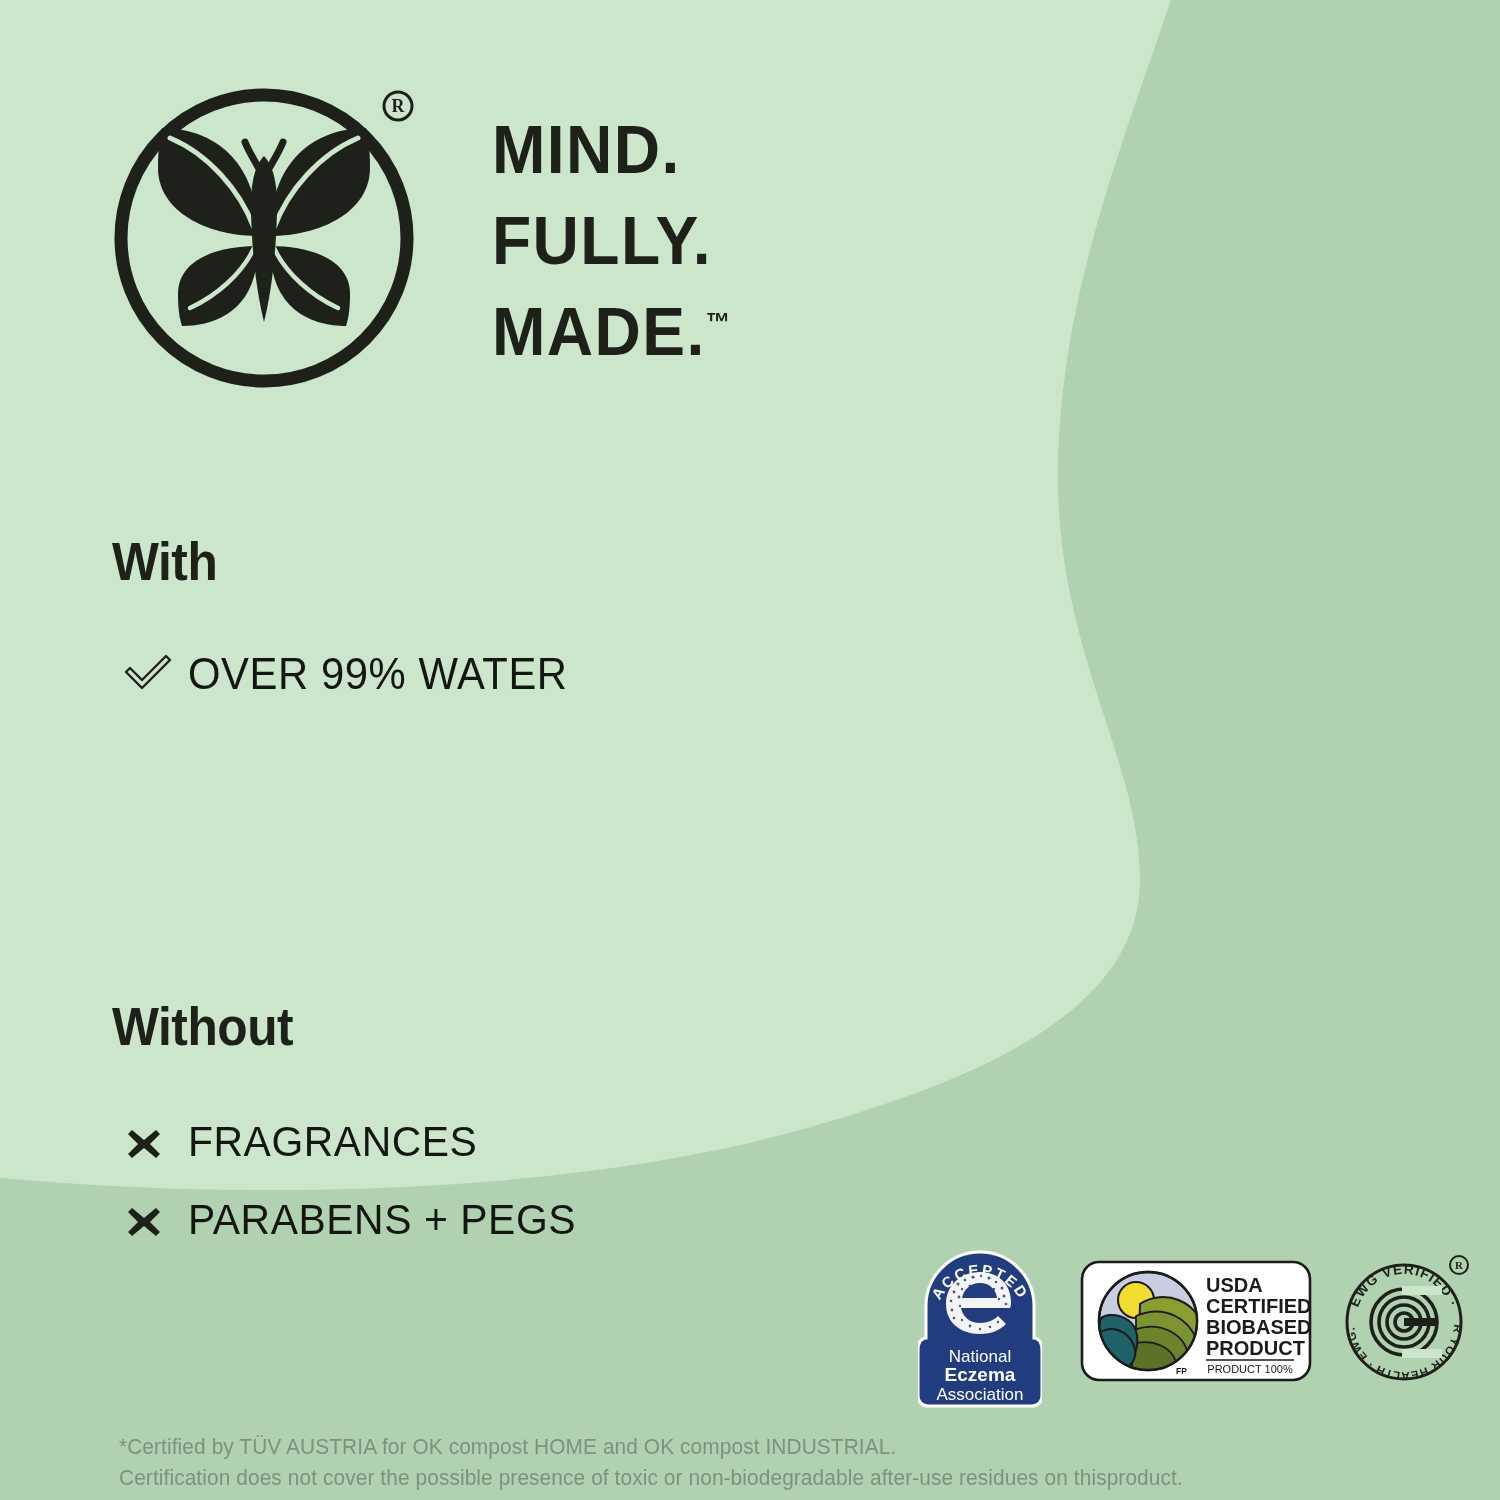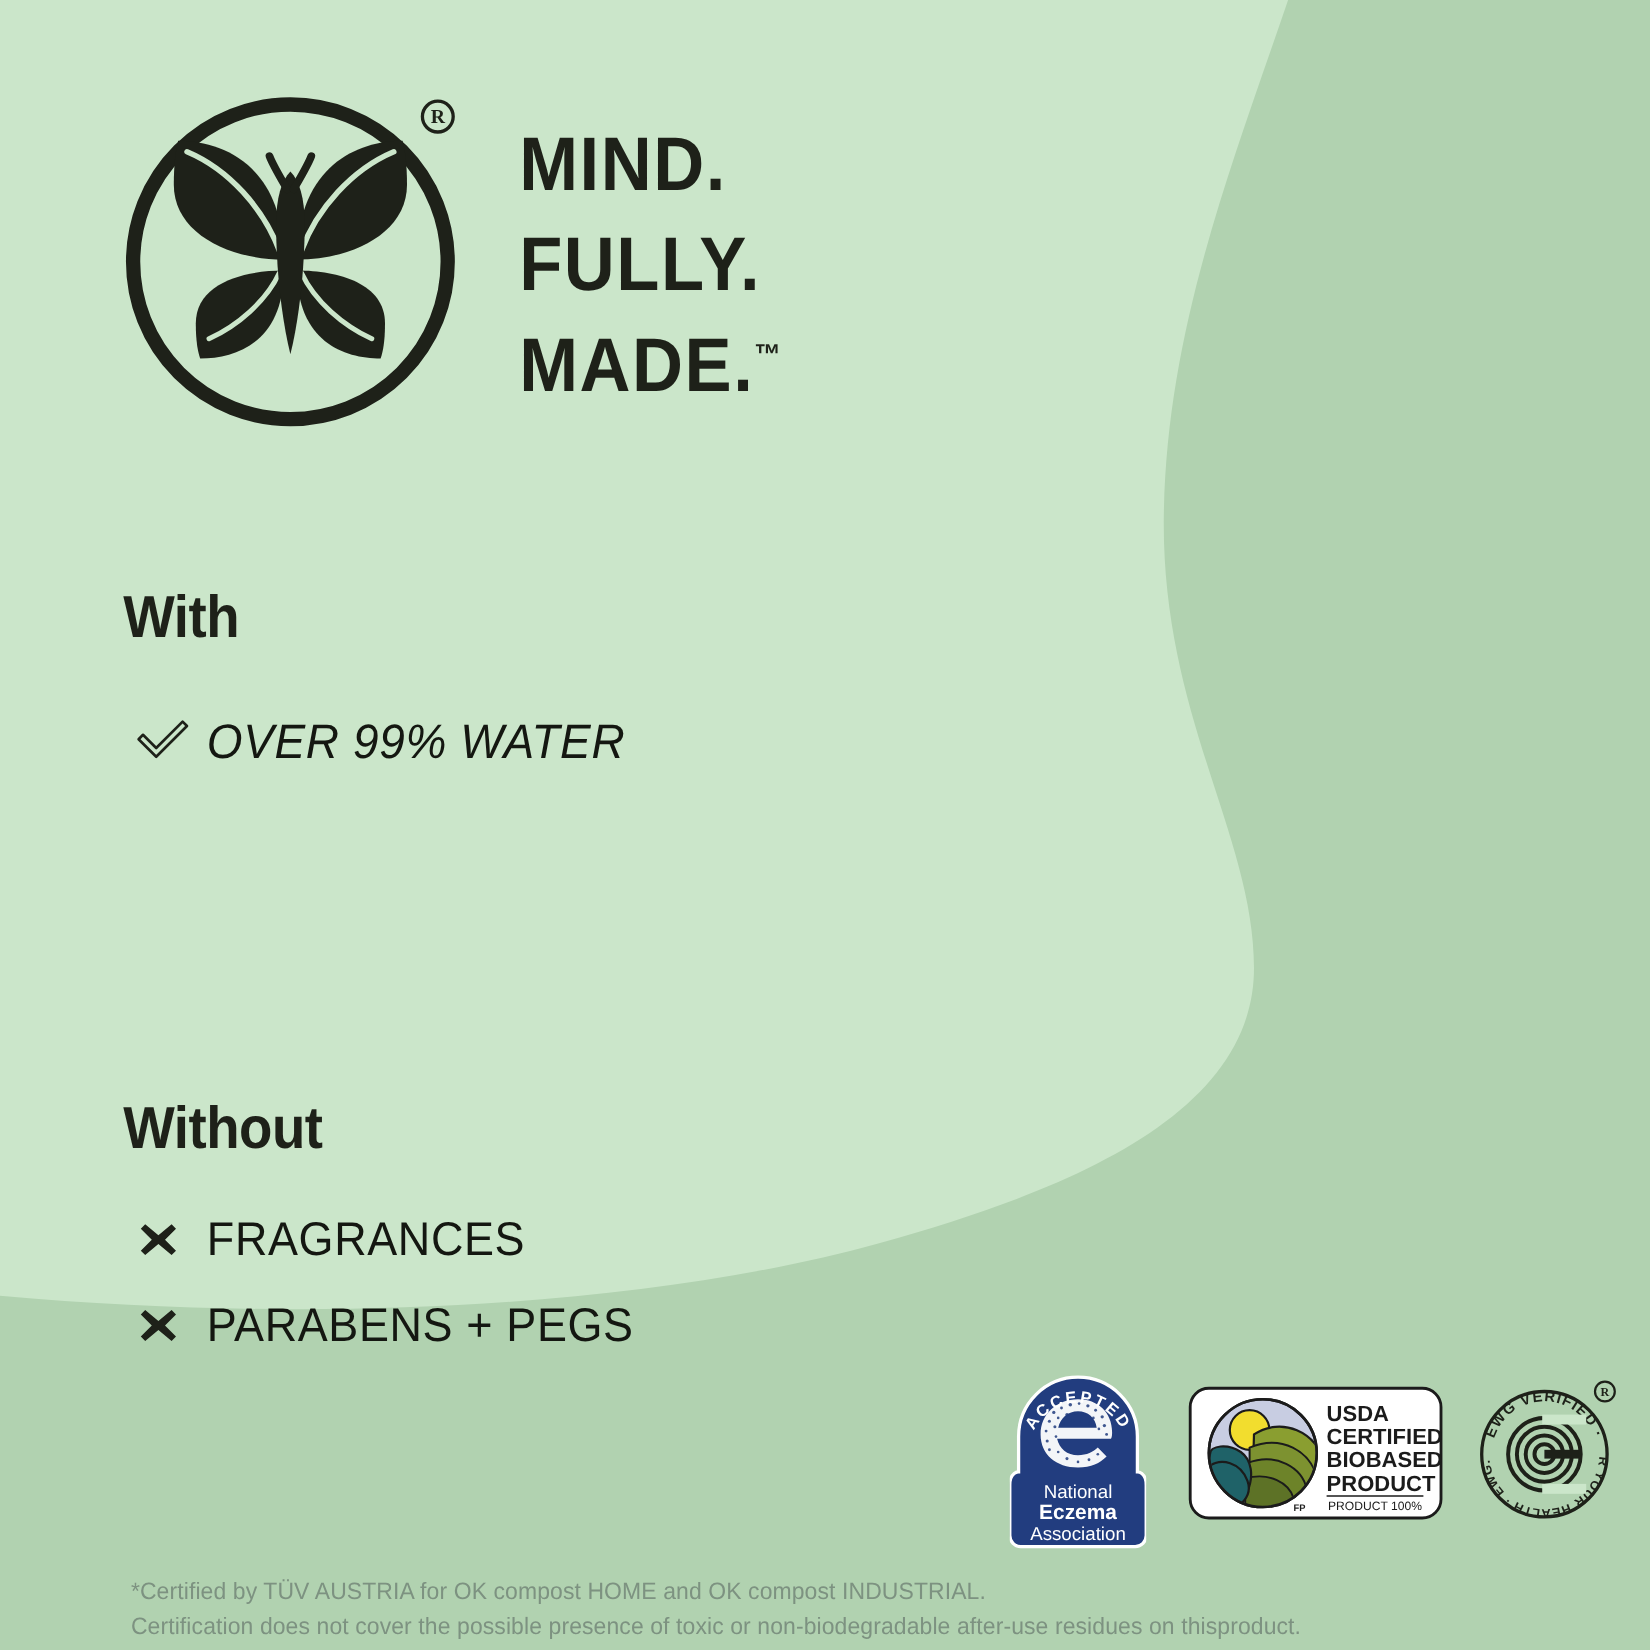--- a/index.html
+++ b/index.html
@@ -16,21 +16,21 @@
   
   .bg-wave{position:absolute;inset:0;width:1500px;height:1500px;z-index:0;}
 
   
   .content{position:absolute;inset:0;z-index:2;}
 
   
   .logo-block{position:absolute;left:112px;top:68px;display:flex;align-items:flex-start;}
   .logo-mark{position:relative;width:320px;height:335px;flex:0 0 auto;}
   .logo-mark svg{display:block;}
-  .wordmark{margin-left:40px;margin-top:36px;}
+  .wordmark{margin-left:60px;margin-top:36px;}
   .wordmark-line{
     font-family:"Liberation Sans", sans-serif;
     font-weight:bold;
     font-size:69px;
     letter-spacing:1.5px;
     color:#1e2119;
     line-height:1.32;
     white-space:nowrap;
     transform:scaleX(0.93);
     transform-origin:left center;
@@ -51,22 +51,22 @@
   }
   #heading-with{left:112px;top:530px;}
   #heading-without{left:112px;top:995px;}
 
   
   .list{position:absolute;left:122px;}
   #with-list{top:632px;}
   #without-list{top:1088px;}
 
   .list-row{display:flex;align-items:center;white-space:nowrap;}
-  #with-list .list-row{height:84px;font-style:italic;}
-  #without-list .list-row{height:78px;}
+  #with-list .list-row{height:84px;}
+  #without-list .list-row{height:78px;align-items:flex-end;}
 
   .icon-slot{width:66px;flex:0 0 auto;display:flex;align-items:center;justify-content:flex-start;}
   .item-text{
     font-family:"Liberation Sans", sans-serif;
     font-weight:normal;
     font-size:44px;
     letter-spacing:0.6px;
     color:#141711;
     transform:scaleX(0.95);
     transform-origin:left center;

